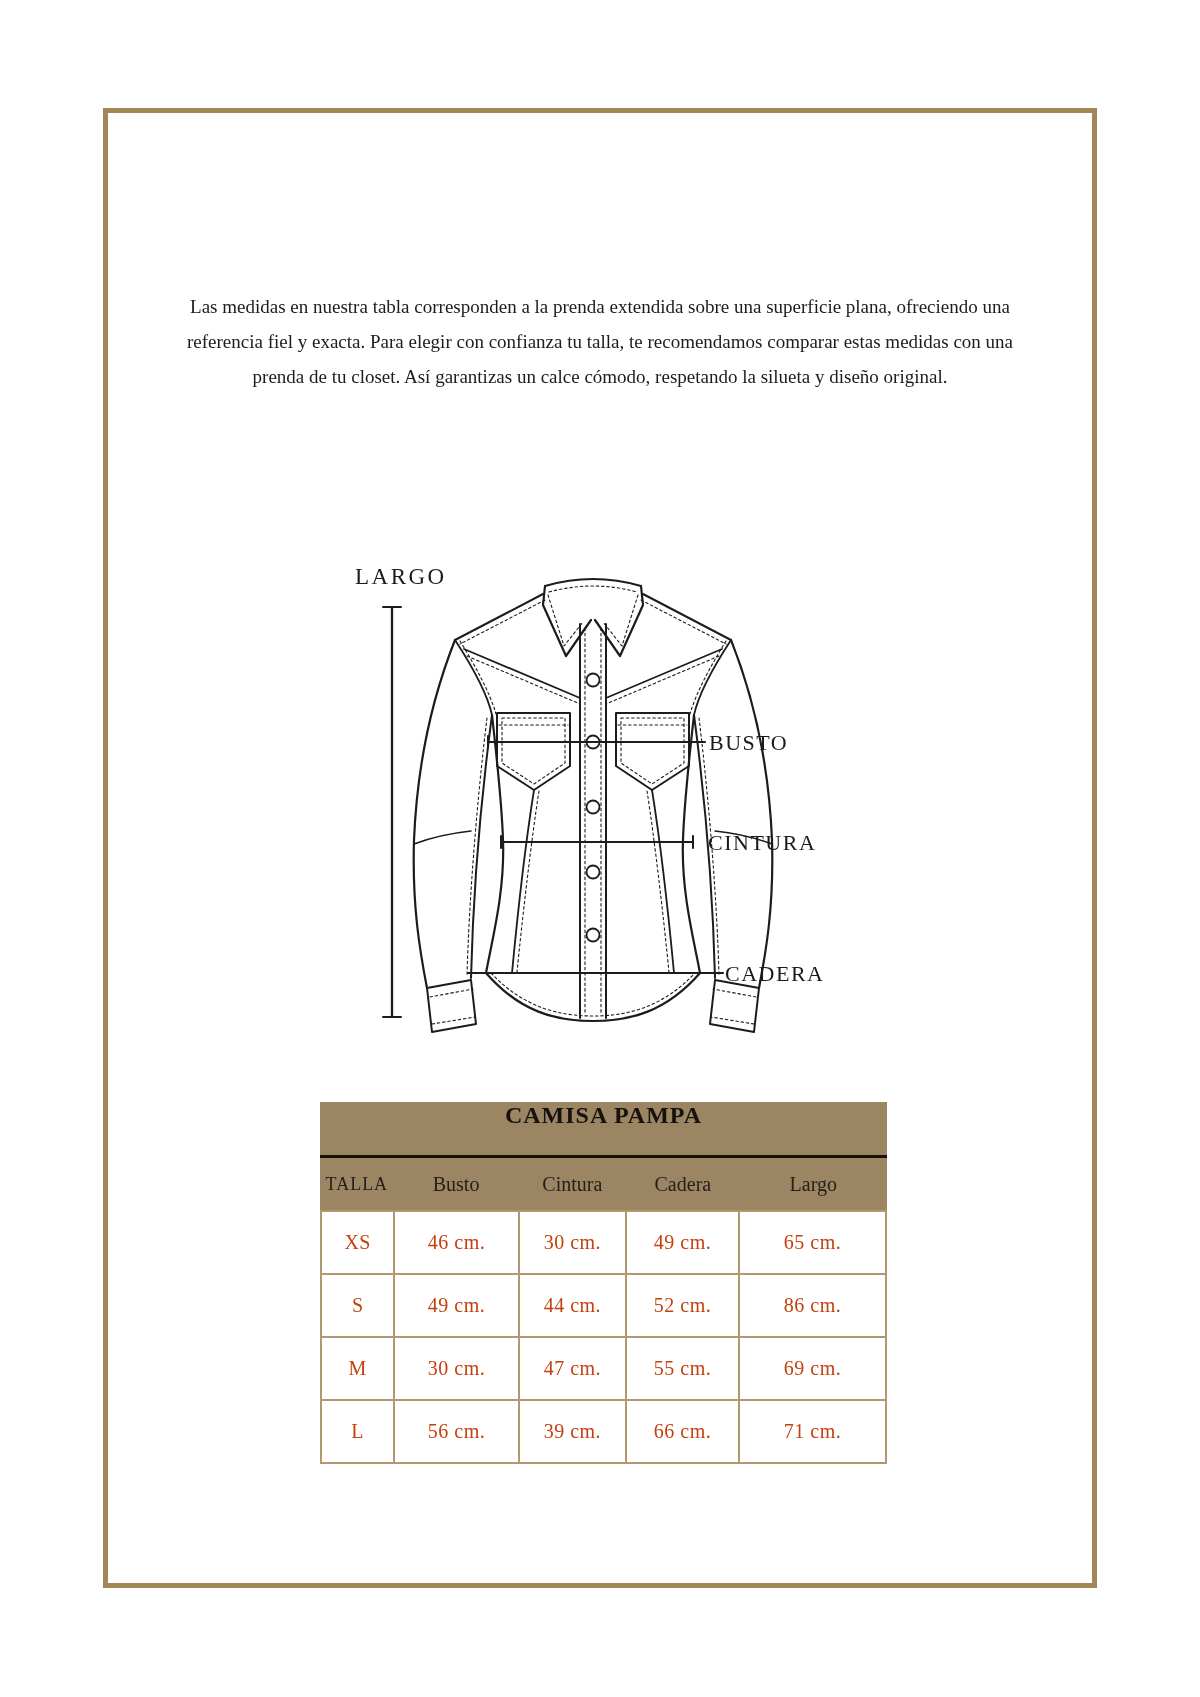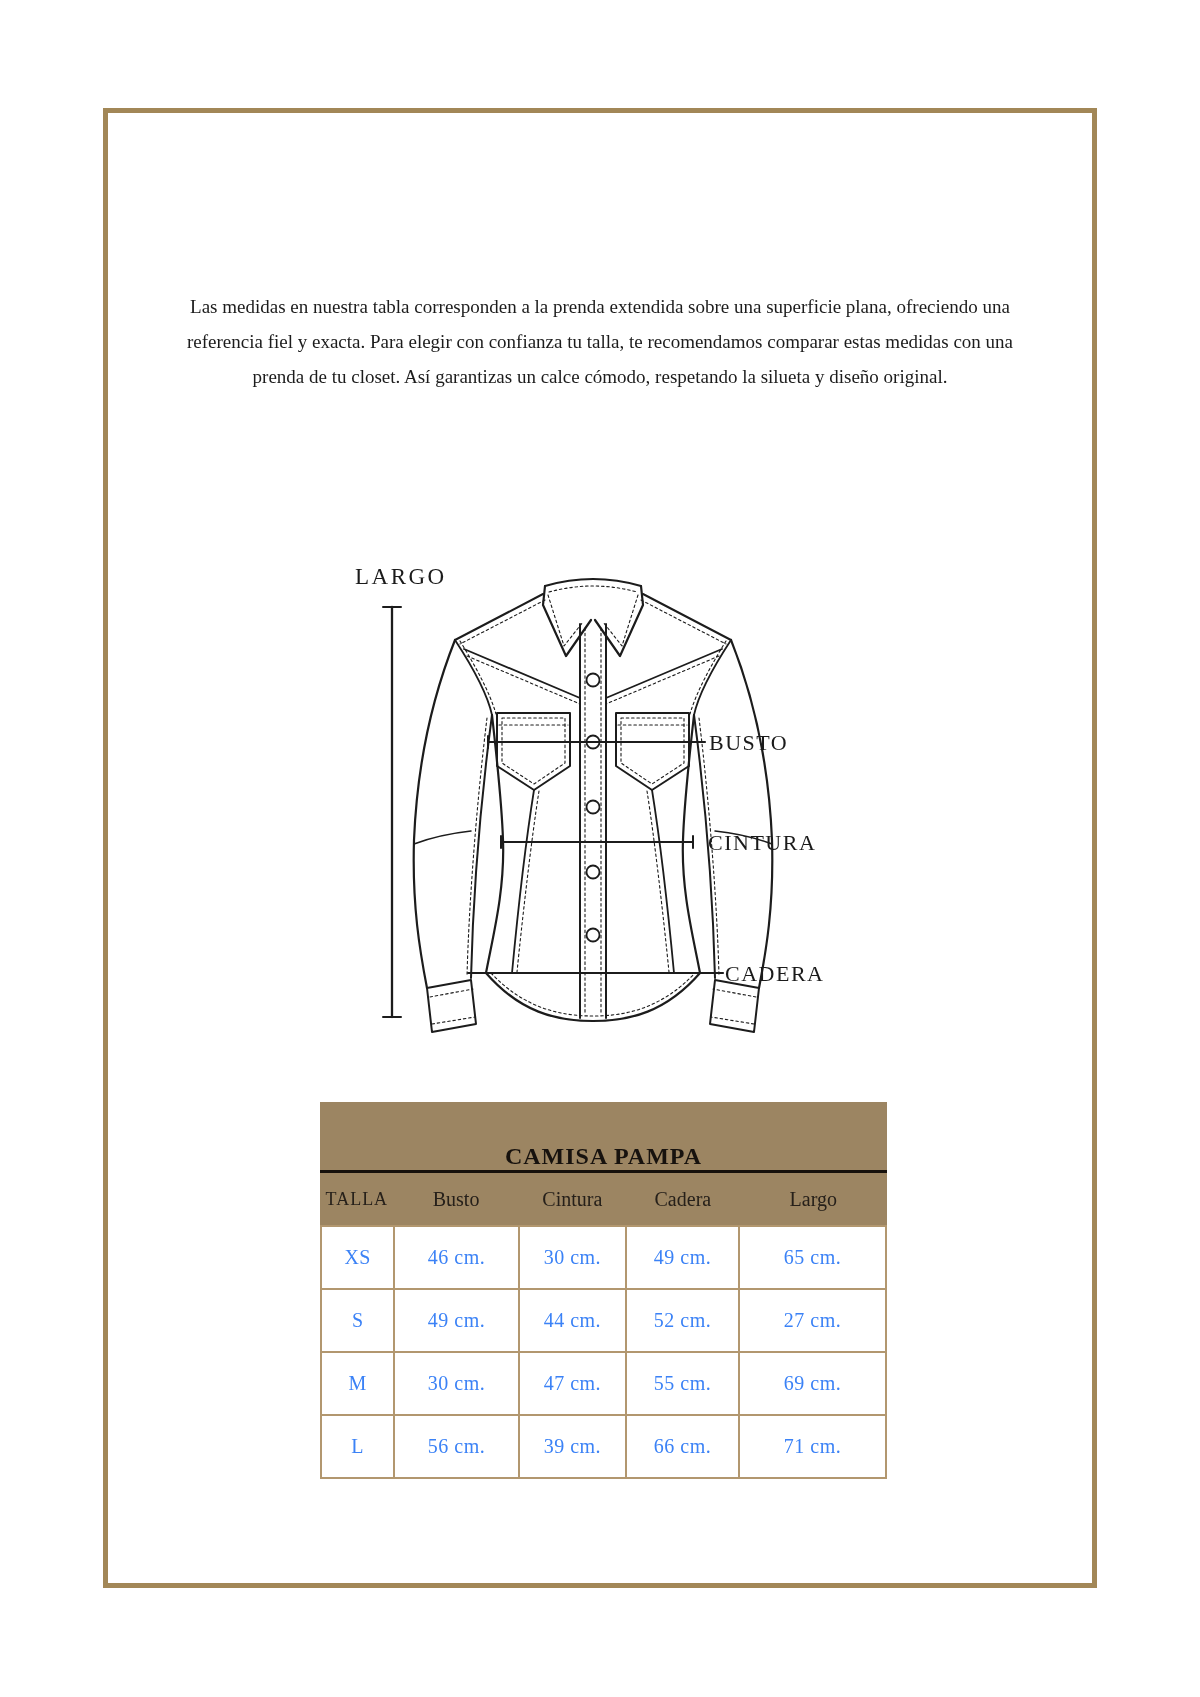--- a/index.html
+++ b/index.html
@@ -28,40 +28,40 @@
   .diagram svg{width:100%;height:100%;display:block;}
   .svg-label{
     font-family:"Liberation Serif", serif;fill:#1b1b1b;font-size:22px;letter-spacing:1.5px;
   }
   .svg-label.largo{font-size:23px;letter-spacing:2.5px;}
 
   .size-table{
     position:absolute;left:320px;top:1102px;width:567px;
   }
   .tbl-title{
-    box-sizing:border-box;height:71px;background:#9c8562;
+    box-sizing:border-box;height:56px;background:#9c8562;
     border-bottom:3px solid #17110c;
-    display:flex;align-items:flex-end;justify-content:center;
+    display:flex;align-items:flex-start;justify-content:center;
     font-size:24px;font-weight:600;letter-spacing:1px;color:#17120e;
   }
   .tbl-head{
     box-sizing:border-box;height:52px;background:#9c8562;
     display:flex;align-items:center;color:#26201a;
   }
   .tbl-head .hcell{
     text-align:center;font-size:20px;font-weight:500;
   }
   .tbl-head .hcell.talla{font-size:18px;letter-spacing:1px;}
   .c0{width:13%;} .c1{width:22%;} .c2{width:19%;} .c3{width:20%;} .c4{width:26%;}
   table.grid{
     width:100%;border-collapse:collapse;table-layout:fixed;background:#ffffff;
   }
   table.grid td{
     border:2px solid #b2976f;height:59px;text-align:center;vertical-align:middle;
-    font-size:20px;letter-spacing:0.5px;color:#3b82f6;background:#ffffff;
+    font-size:20px;letter-spacing:0.5px;color:#c2410c;background:#ffffff;
   }
 </style>
 </head>
 <body>
 
 <div class="page">
 
   <div class="frame"></div>
 
 
@@ -205,21 +205,21 @@
           <td>46 cm.</td>
           <td>30 cm.</td>
           <td>49 cm.</td>
           <td>65 cm.</td>
         </tr>
         <tr>
           <td>S</td>
           <td>49 cm.</td>
           <td>44 cm.</td>
           <td>52 cm.</td>
-          <td>27 cm.</td>
+          <td>86 cm.</td>
         </tr>
         <tr>
           <td>M</td>
           <td>30 cm.</td>
           <td>47 cm.</td>
           <td>55 cm.</td>
           <td>69 cm.</td>
         </tr>
         <tr>
           <td>L</td>

